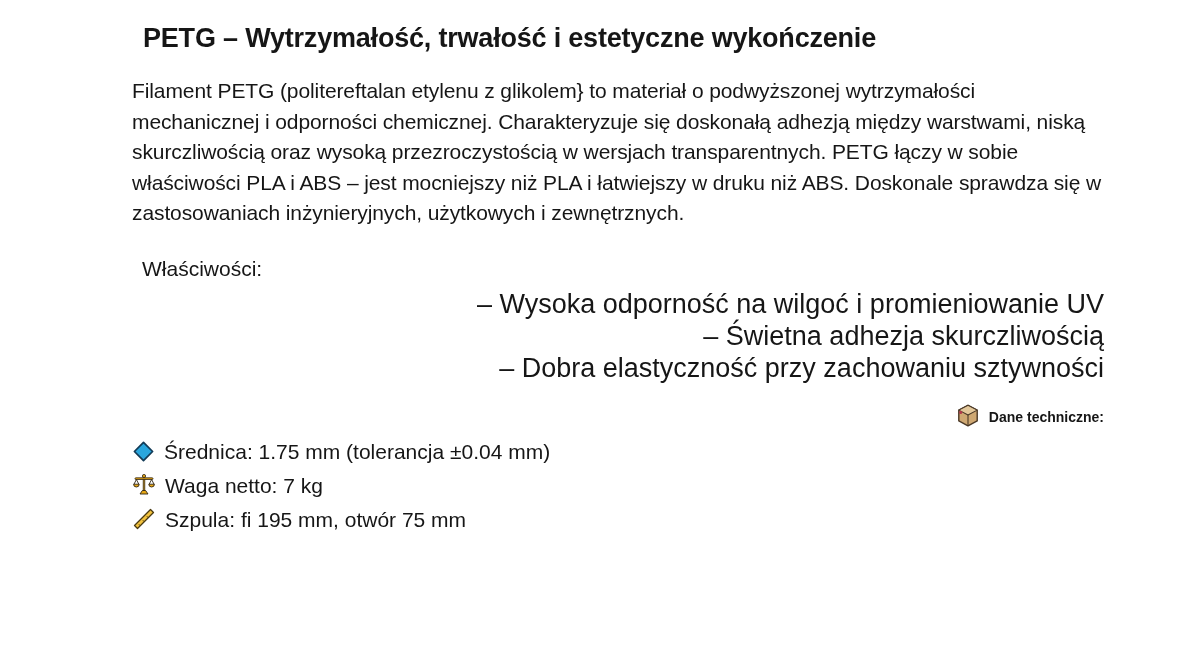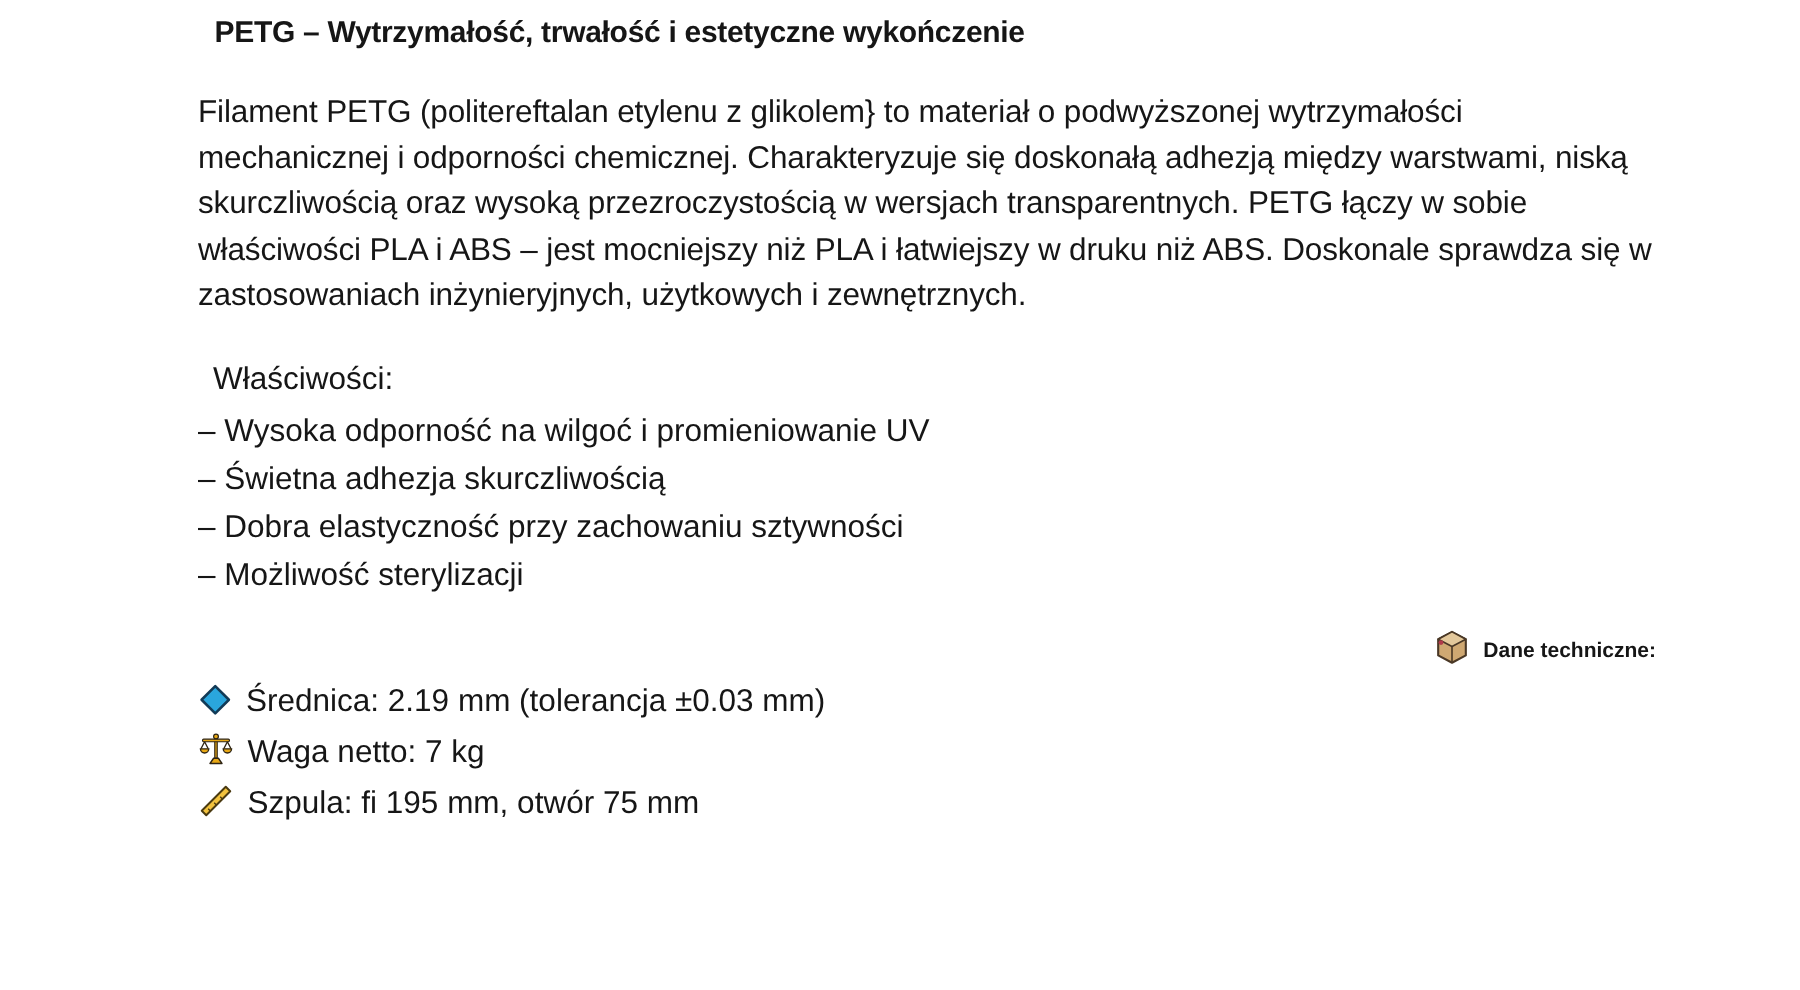--- a/index.html
+++ b/index.html
@@ -4,34 +4,34 @@
 <style>
   html, body { margin:0; padding:0; }
   body {
     width:1200px; height:660px; background:#ffffff; overflow:hidden;
     font-family:"Liberation Sans", sans-serif; color:#161616;
     -webkit-font-smoothing:antialiased;
   }
   .page { position:absolute; left:132px; top:8px; width:972px; }
 
   .title {
-    font-size:20px; font-weight:700; line-height:28px;
-    margin:0 0 0 11px; letter-spacing:-0.2px;
+    font-size:27px; font-weight:700; line-height:28px;
+    margin:16px 0 0 11px; letter-spacing:-0.2px;
   }
 
   .intro {
     margin:24px 0 0 0; font-size:21px; line-height:30.5px; letter-spacing:-0.1px;
   }
   .intro b { font-weight:400; }
 
   .props-heading {
     font-size:21px; font-weight:400; line-height:26px; margin:27px 0 0 10px;
   }
   .props-list {
-    list-style:none; margin:6px 0 0 0; padding:0; font-size:21px;
+    list-style:none; margin:6px 0 0 0; padding:0; font-size:27px;text-align:right;
   }
   .props-list li { line-height:32px; }
 
   .specs { margin-top:15px; }
   .specs-heading {
     font-size:14px; font-weight:700; line-height:36px; margin:0 0 0 3px;text-align:right;
   }
   .spec-row { margin:0; font-size:21px; line-height:34px; }
 
   .icon { display:inline-block; vertical-align:-4px; margin-right:9px; }
@@ -46,35 +46,34 @@
   <h1 class="title">PETG – Wytrzymałość, trwałość i estetyczne wykończenie</h1>
 
   <p class="intro"><span>Filament </span><b>PETG (politereftalan etylenu z glikolem}</b><span> to materiał o podwyższonej wytrzymałości mechanicznej i odporności chemicznej. Charakteryzuje się doskonałą adhezją między warstwami, niską skurczliwością oraz wysoką przezroczystością w wersjach transparentnych. PETG łączy w sobie właściwości PLA i ABS – jest mocniejszy niż PLA i łatwiejszy w druku niż ABS. Doskonale sprawdza się w zastosowaniach inżynieryjnych, użytkowych i zewnętrznych.</span></p>
 
   <h2 class="props-heading">Właściwości:</h2>
 
   <ul class="props-list">
     <li>– Wysoka odporność na wilgoć i promieniowanie UV</li>
     <li>– Świetna adhezja skurczliwością</li>
     <li>– Dobra elastyczność przy zachowaniu sztywności</li>
-    <li>– Możliwość sterylizacji</li>
   </ul>
 
   <div class="specs">
 
     <h2 class="specs-heading"><span class="icon icon-lg"><svg width="26" height="26" viewBox="0 0 24 24">
         <polygon points="3.5,7.5 12,3 20.5,7.5 20.5,17.5 12,22 3.5,17.5" fill="#cfa872" stroke="#4a3826" stroke-width="1.3" stroke-linejoin="round"></polygon>
         <polygon points="3.5,7.5 12,3 20.5,7.5 12,12" fill="#e3c89b" stroke="#4a3826" stroke-width="1" stroke-linejoin="round"></polygon>
         <line x1="12" y1="12" x2="12" y2="22" stroke="#4a3826" stroke-width="1"></line>
         <circle cx="5.2" cy="9.6" r="1.5" fill="#b03a4a"></circle>
       </svg></span><span>Dane techniczne:</span></h2>
 
     <p class="spec-row"><span class="icon"><svg width="23" height="23" viewBox="0 0 24 24">
         <polygon points="12,2.5 21.5,12 12,21.5 2.5,12" fill="#2aa6dd" stroke="#123b57" stroke-width="1.8" stroke-linejoin="round"></polygon>
-      </svg></span><span>Średnica: 2.19 mm (tolerancja ±0.03 mm)</span></p>
+      </svg></span><span>Średnica: 1.75 mm (tolerancja ±0.04 mm)</span></p>
 
     <p class="spec-row"><span class="icon"><svg width="24" height="24" viewBox="0 0 24 24">
         <rect x="11.2" y="3" width="1.6" height="14.5" fill="#e8a815" stroke="#2e2414" stroke-width="0.8"></rect>
         <circle cx="12" cy="3" r="1.6" fill="#e8a815" stroke="#2e2414" stroke-width="0.8"></circle>
         <rect x="3" y="4.8" width="18" height="1.7" rx="0.8" fill="#e8a815" stroke="#2e2414" stroke-width="0.8"></rect>
         <path d="M4.4,6.5 L2,11.2 M4.4,6.5 L6.8,11.2" stroke="#2e2414" stroke-width="0.9" fill="none"></path>
         <path d="M19.6,6.5 L17.2,11.2 M19.6,6.5 L22,11.2" stroke="#2e2414" stroke-width="0.9" fill="none"></path>
         <path d="M1.6,11.2 A2.8,2.8 0 0 0 7.2,11.2 Z" fill="#e8a815" stroke="#2e2414" stroke-width="0.9"></path>
         <path d="M16.8,11.2 A2.8,2.8 0 0 0 22.4,11.2 Z" fill="#e8a815" stroke="#2e2414" stroke-width="0.9"></path>
         <polygon points="8,21 16,21 13.6,17.5 10.4,17.5" fill="#e8a815" stroke="#2e2414" stroke-width="0.9" stroke-linejoin="round"></polygon>

